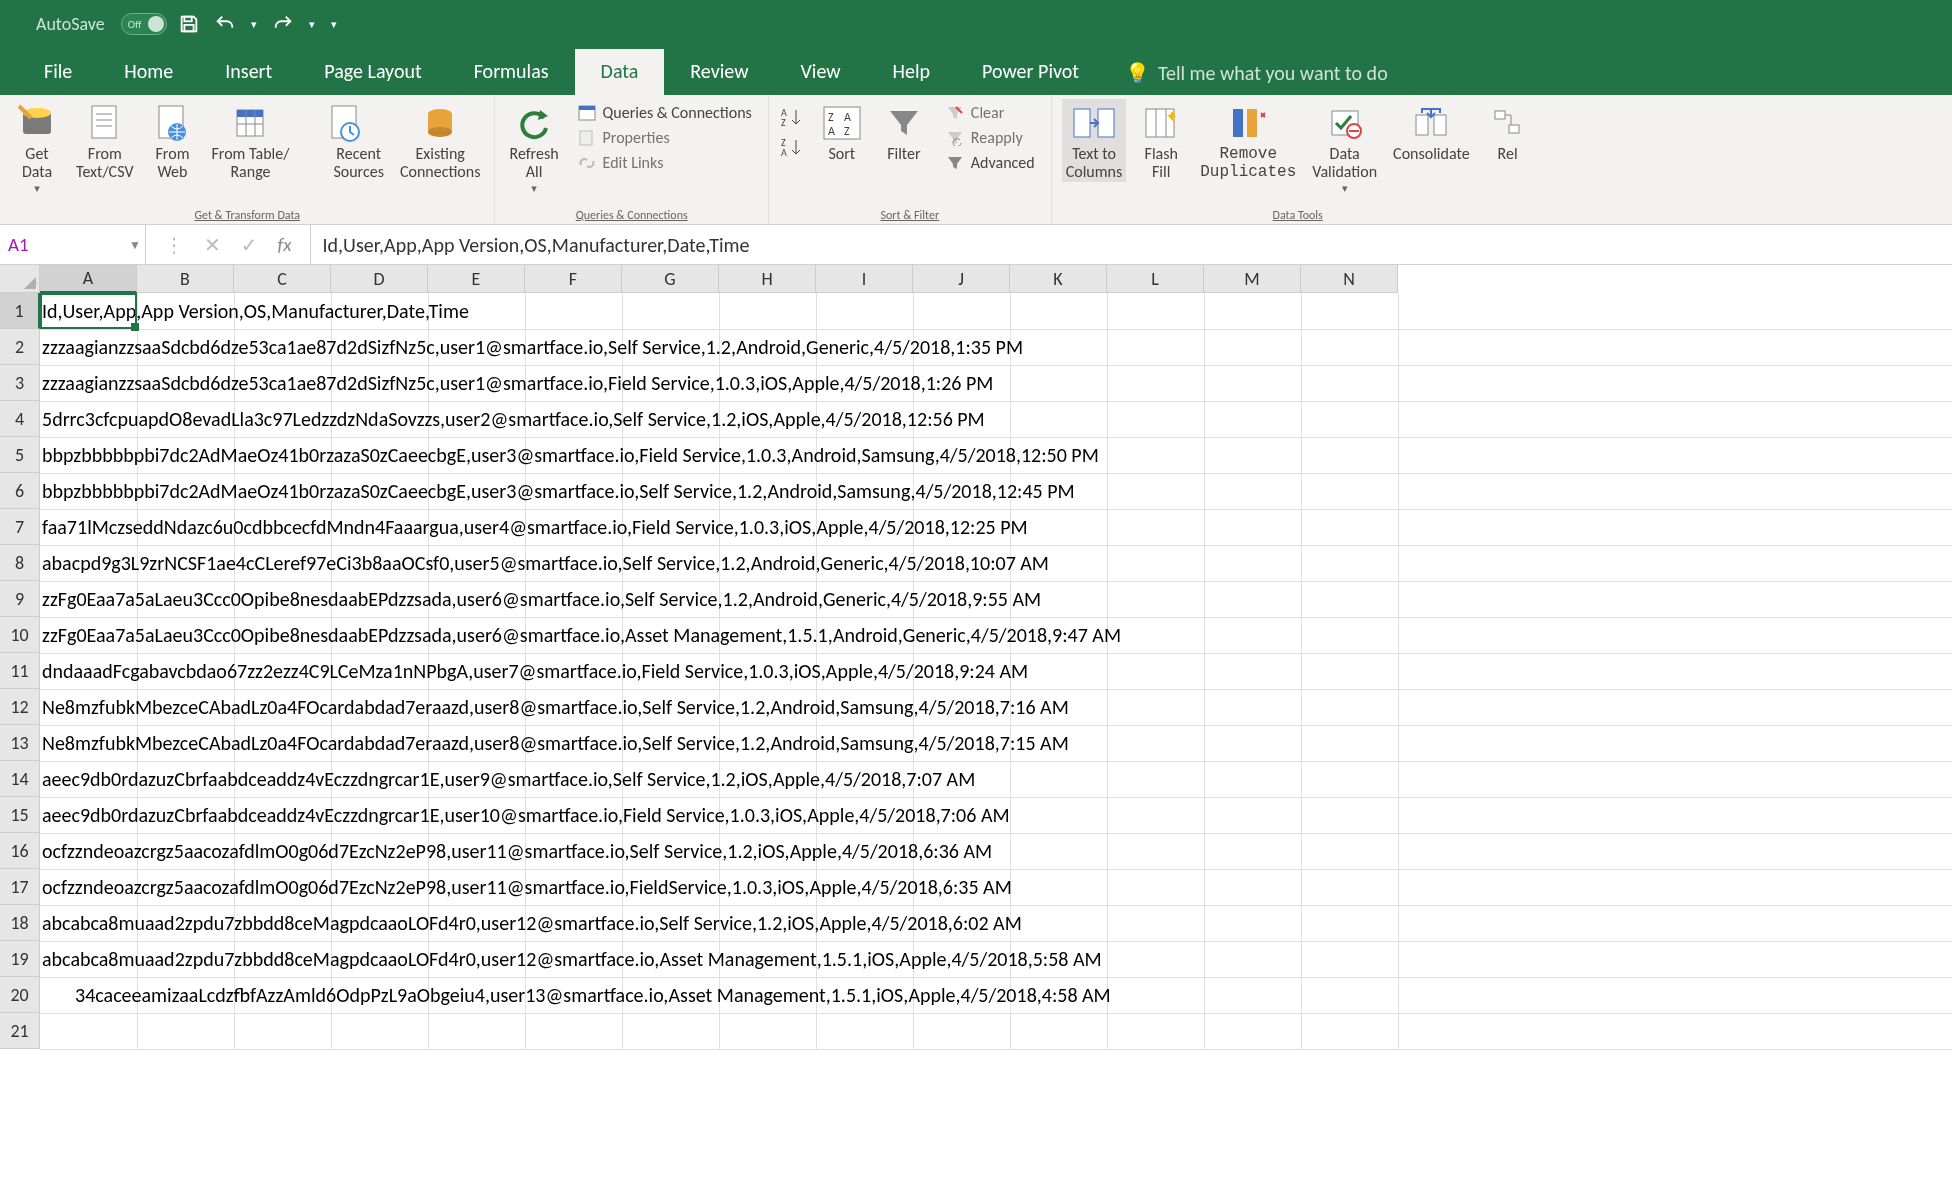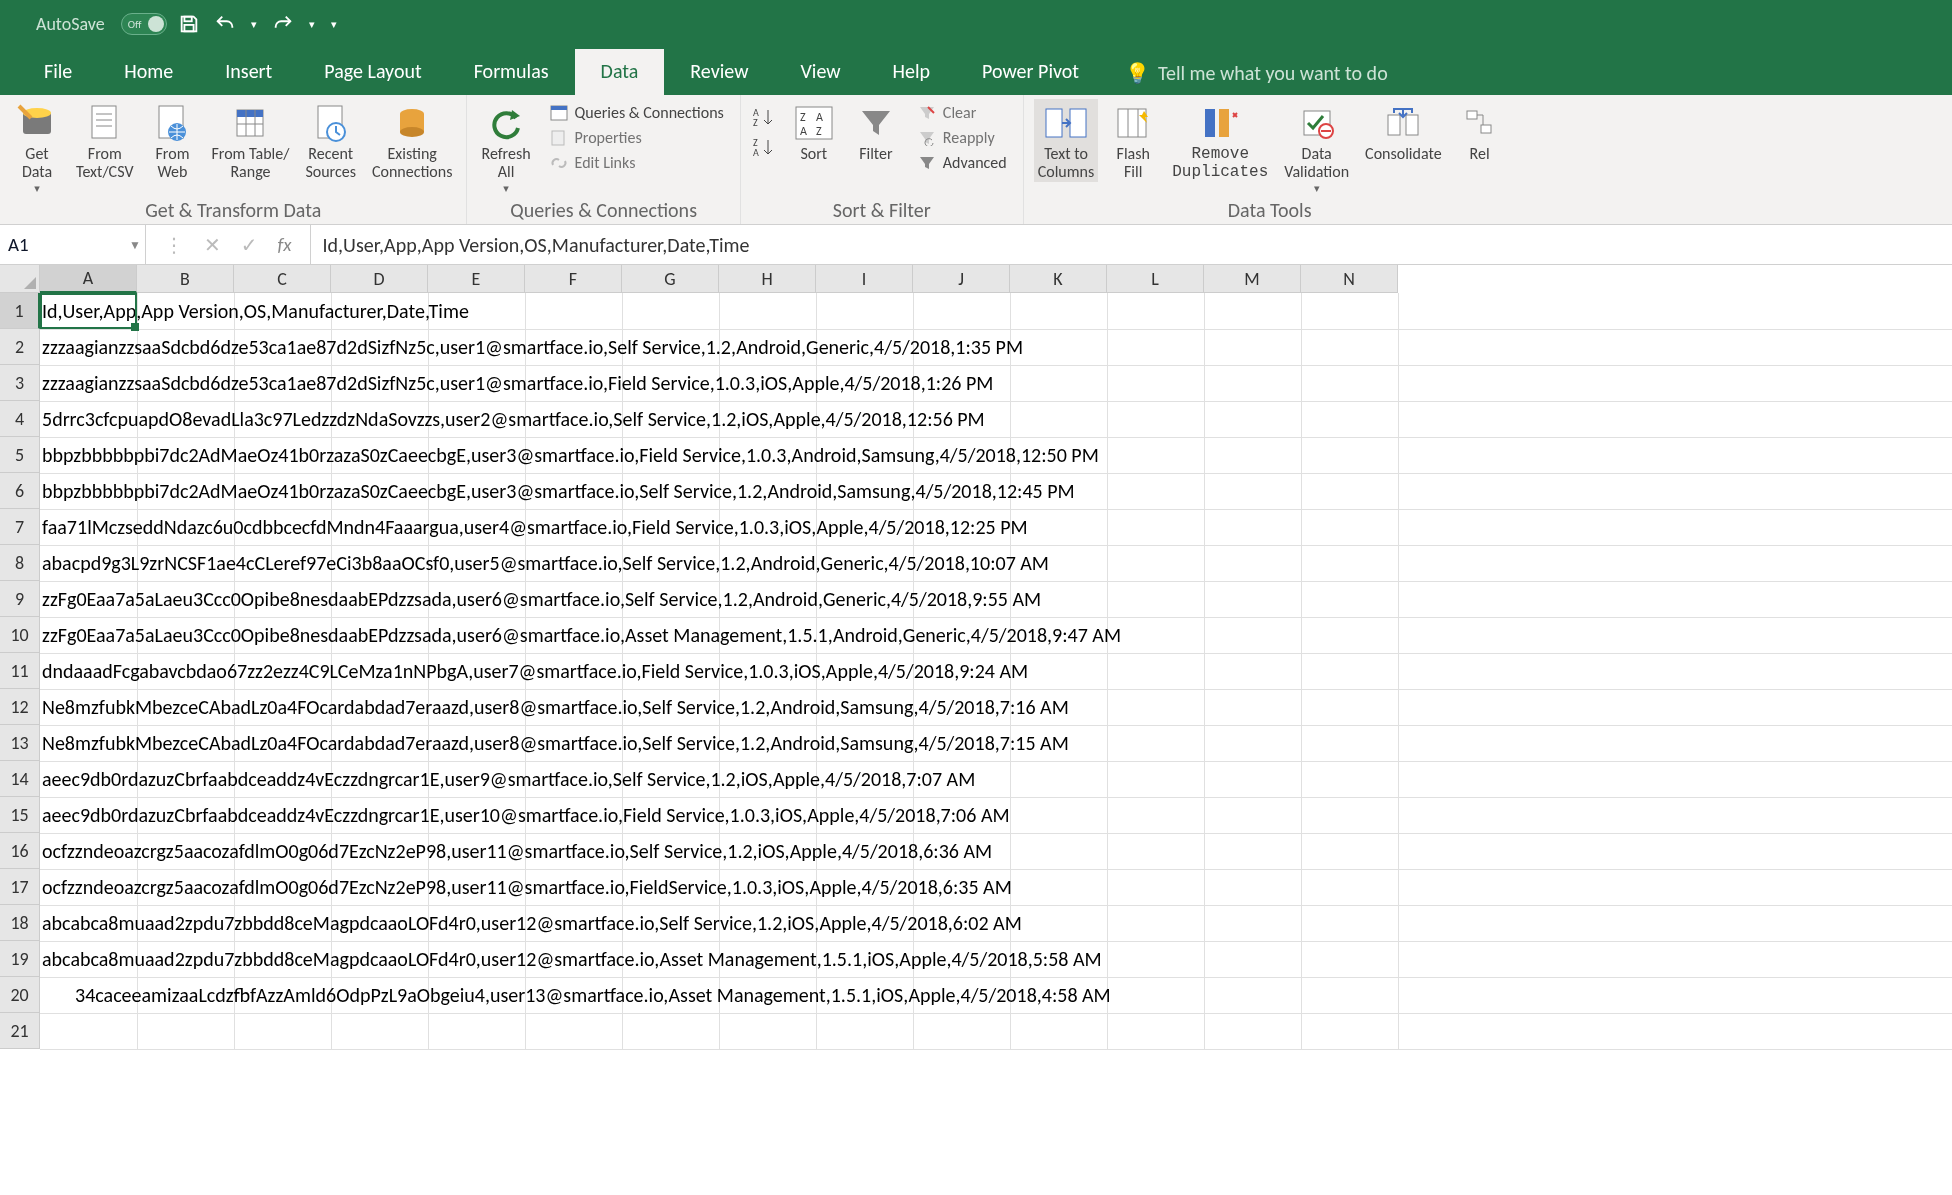--- a/index.html
+++ b/index.html
@@ -19,34 +19,34 @@
 .ribbon-tabs { background: #227447; height: 47px; display: flex; align-items: flex-end; padding-left: 18px; gap: 0; color: #fff; }
 .ribbon-tab { padding: 10px 26px 12px 26px; font-size: 20px; cursor: pointer; }
 .ribbon-tab.active { background: #f3f2f1; color: #227447; }
 .tell-me { display: flex; align-items: center; gap: 8px; color: #cde3d6; padding: 10px 20px; font-size: 20px; }
 .bulb { font-size: 20px; }
 
 
 .ribbon-body { background: #f3f2f1; border-bottom: 1px solid #d0d0d0; height: 130px; display: flex; }
 .ribbon-group { border-right: 1px solid #e1e1e1; padding: 4px 10px 2px 10px; display: flex; flex-direction: column; align-items: center; }
 .group-content { flex: 1; display: flex; align-items: flex-start; gap: 8px; }
-.group-label { font-size: 20px; color: #666; text-align: left; padding: 2px 0 0 0; }
+.group-label { font-size: 12px; color: #666; text-align: left; padding: 2px 0 0 0; text-decoration: underline; }
 .r-btn { display: flex; flex-direction: column; align-items: center; justify-content: flex-start; padding: 4px 4px 0 4px; cursor: pointer; text-align: center; min-width: 54px; }
 .r-btn.selected { background: #e1dfdd; }
 .r-icon { width: 44px; height: 40px; display: flex; align-items: center; justify-content: center; }
 .r-label { font-size: 16px; color: #444; line-height: 1.15; margin-top: 2px; }
 .vstack { display: flex; flex-direction: column; gap: 2px; padding-top: 2px; }
 .vitem { display: flex; align-items: center; gap: 6px; font-size: 16px; color: #444; padding: 2px 6px; cursor: pointer; }
 .vitem.disabled { color: #737373; cursor: default; }
 .small-icon { width: 20px; height: 18px; display: flex; align-items: center; justify-content: center; }
 
 
 .formula-row { display: flex; align-items: center; border-bottom: 1px solid #d0d0d0; height: 40px; background: #fff; }
 .name-box { width: 146px; border-right: 1px solid #d0d0d0; height: 100%; display: flex; align-items: center; padding: 0 8px; position: relative; }
-.name-input { border: none; outline: none; font-size: 19px; width: 100%; color: #0f172a; }
+.name-input { border: none; outline: none; font-size: 19px; width: 100%; color: #a21caf; }
 .name-dd { position: absolute; right: 4px; color: #888; font-size: 12px; }
 .fx-cluster { display: flex; align-items: center; gap: 20px; padding: 0 18px; border-right: 1px solid #d0d0d0; height: 100%; color: #888; font-size: 20px; }
 .fx-btn { cursor: pointer; }
 .fx-btn.dis { color: #bbb; }
 .fx-label { font-style: italic; color: #888; font-size: 19px; }
 .formula-input { flex: 1; border: none; outline: none; padding: 0 12px; font-size: 20px; color: #333; height: 100%; }
 
 
 .grid-area { position: relative; overflow: hidden; }
 .corner { position: absolute; left: 0; top: 0; width: 40px; height: 28px; background: #e6e6e6; border-right: 1px solid #ccc; border-bottom: 1px solid #ccc; }
@@ -172,21 +172,21 @@
 Range</span>
       </div>
       <div class="r-btn">
         <span class="r-icon">
             <svg width="34" height="38">
               <rect x="4" y="2" width="24" height="32" fill="#fff" stroke="#888"></rect>
               <circle cx="22" cy="28" r="9" fill="#fff" stroke="#4a90d9" stroke-width="2"></circle>
               <path d="M22 22 v6 l4 3" stroke="#4a90d9" stroke-width="2" fill="none"></path>
             </svg>
           </span>
-        <span class="r-label" style="white-space:pre-line;">Recent
+        <span class="r-label" style="white-space:pre-line;margin-left:28px;">Recent
 Sources</span>
       </div>
       <div class="r-btn">
         <span class="r-icon">
             <svg width="34" height="38">
               <ellipse cx="17" cy="10" rx="12" ry="5" fill="#e8a33d"></ellipse>
               <rect x="5" y="10" width="24" height="18" fill="#e8a33d"></rect>
               <ellipse cx="17" cy="28" rx="12" ry="5" fill="#c7862a"></ellipse>
             </svg>
           </span>

